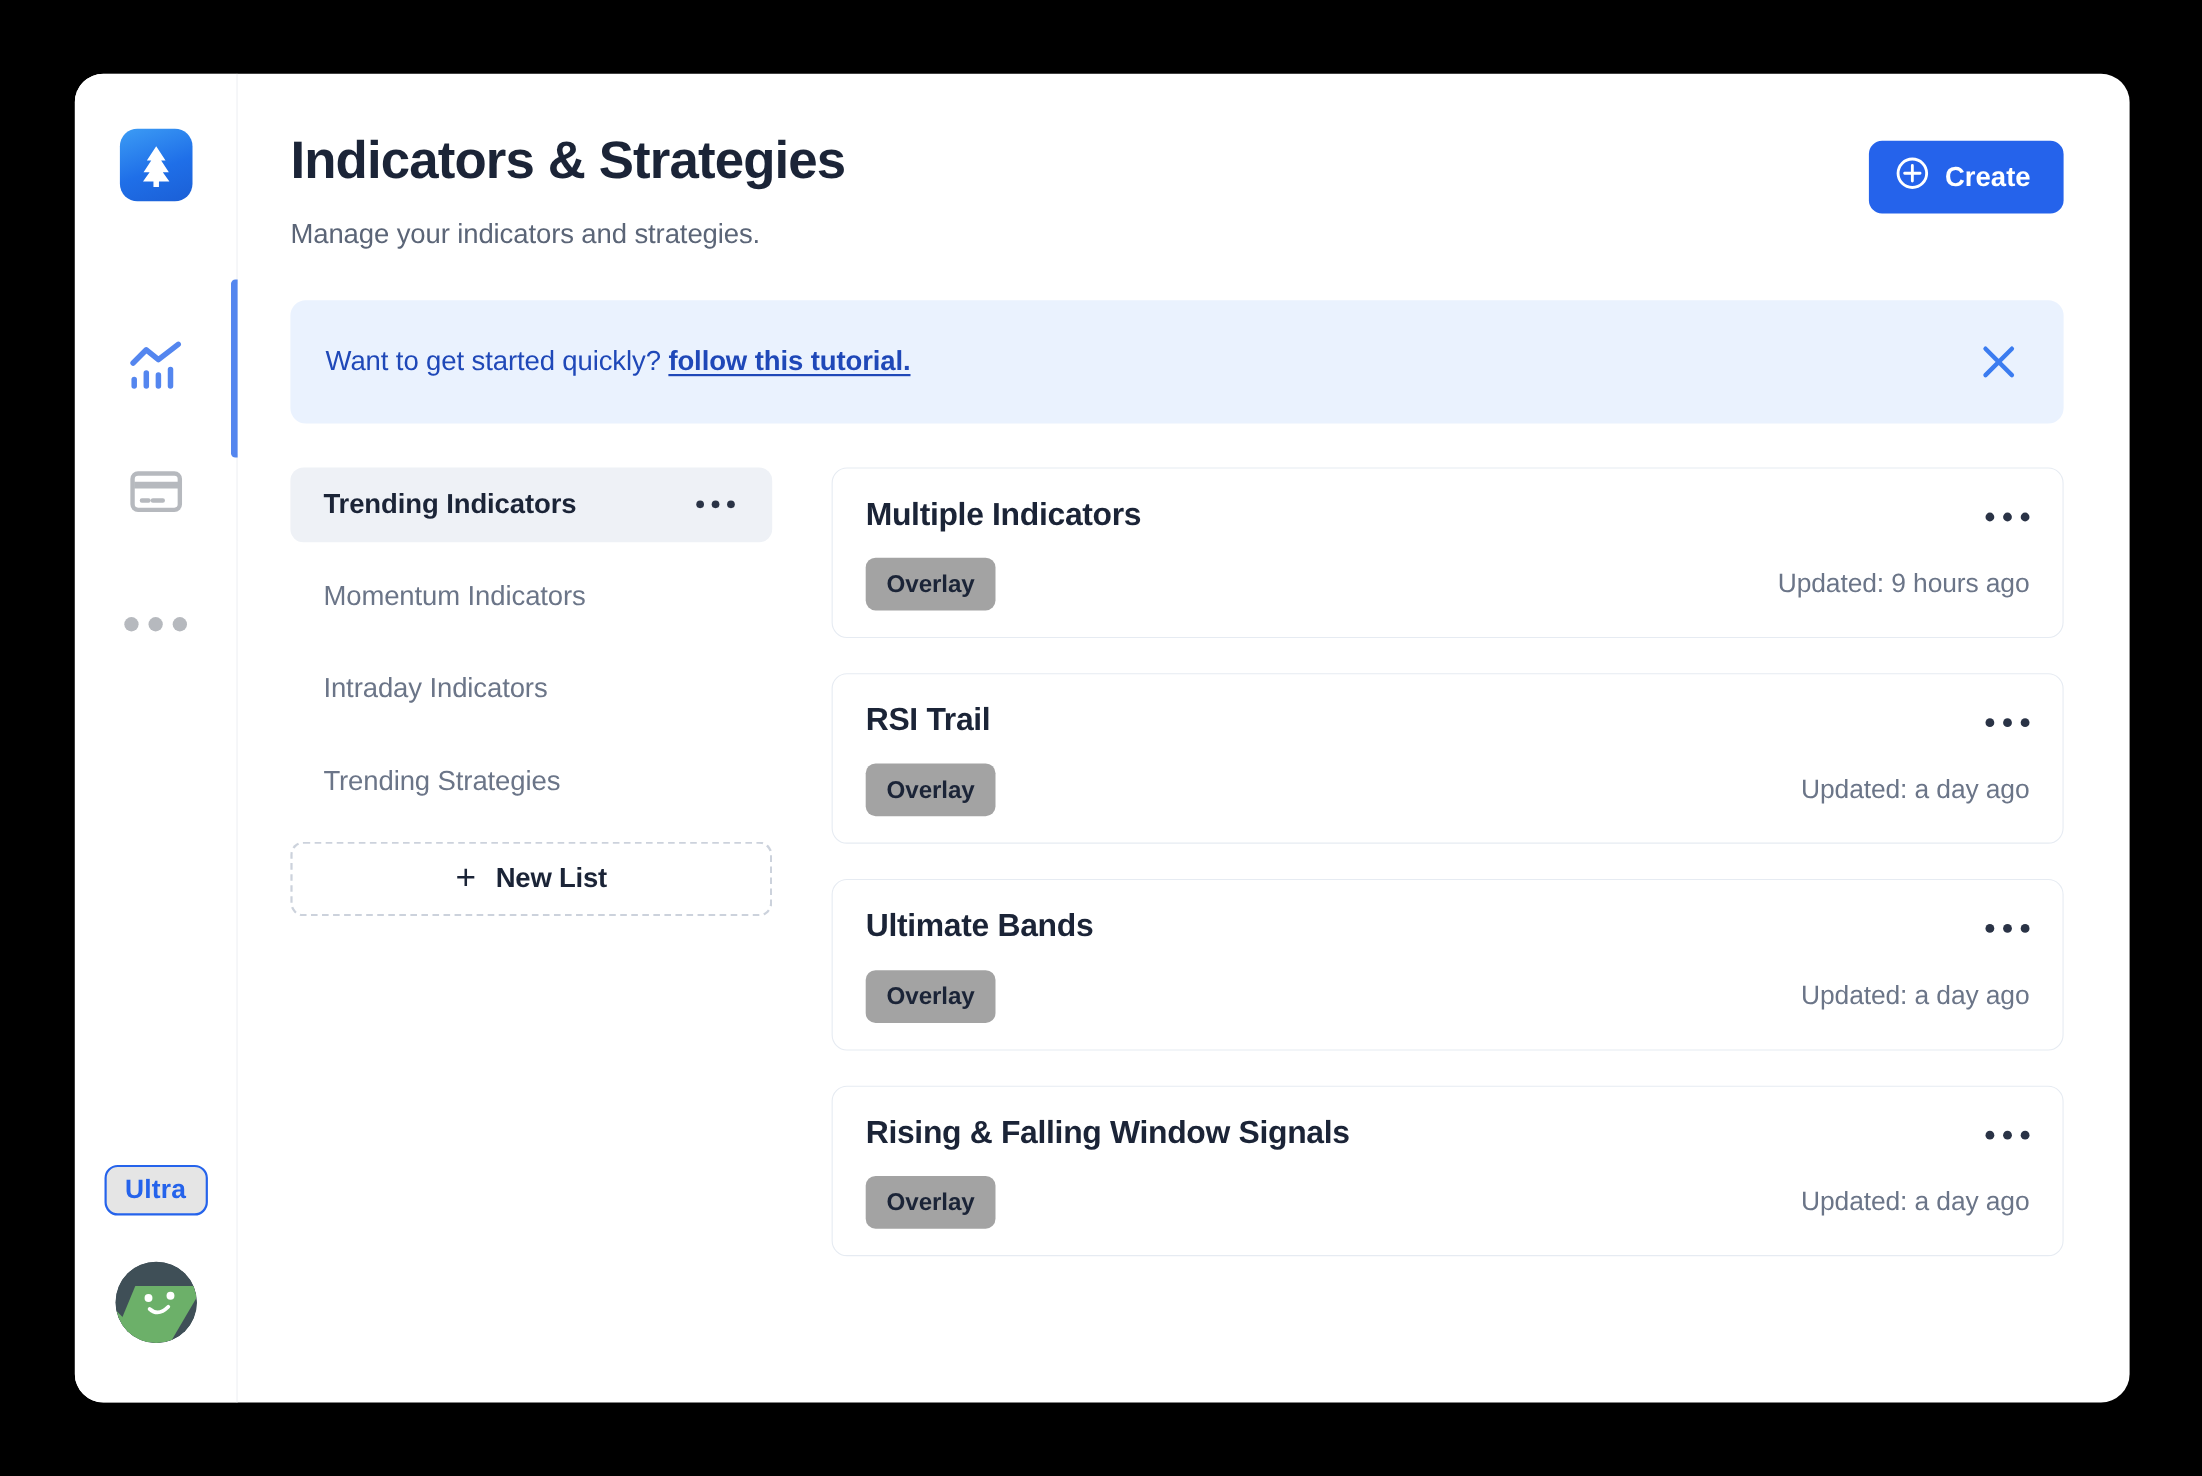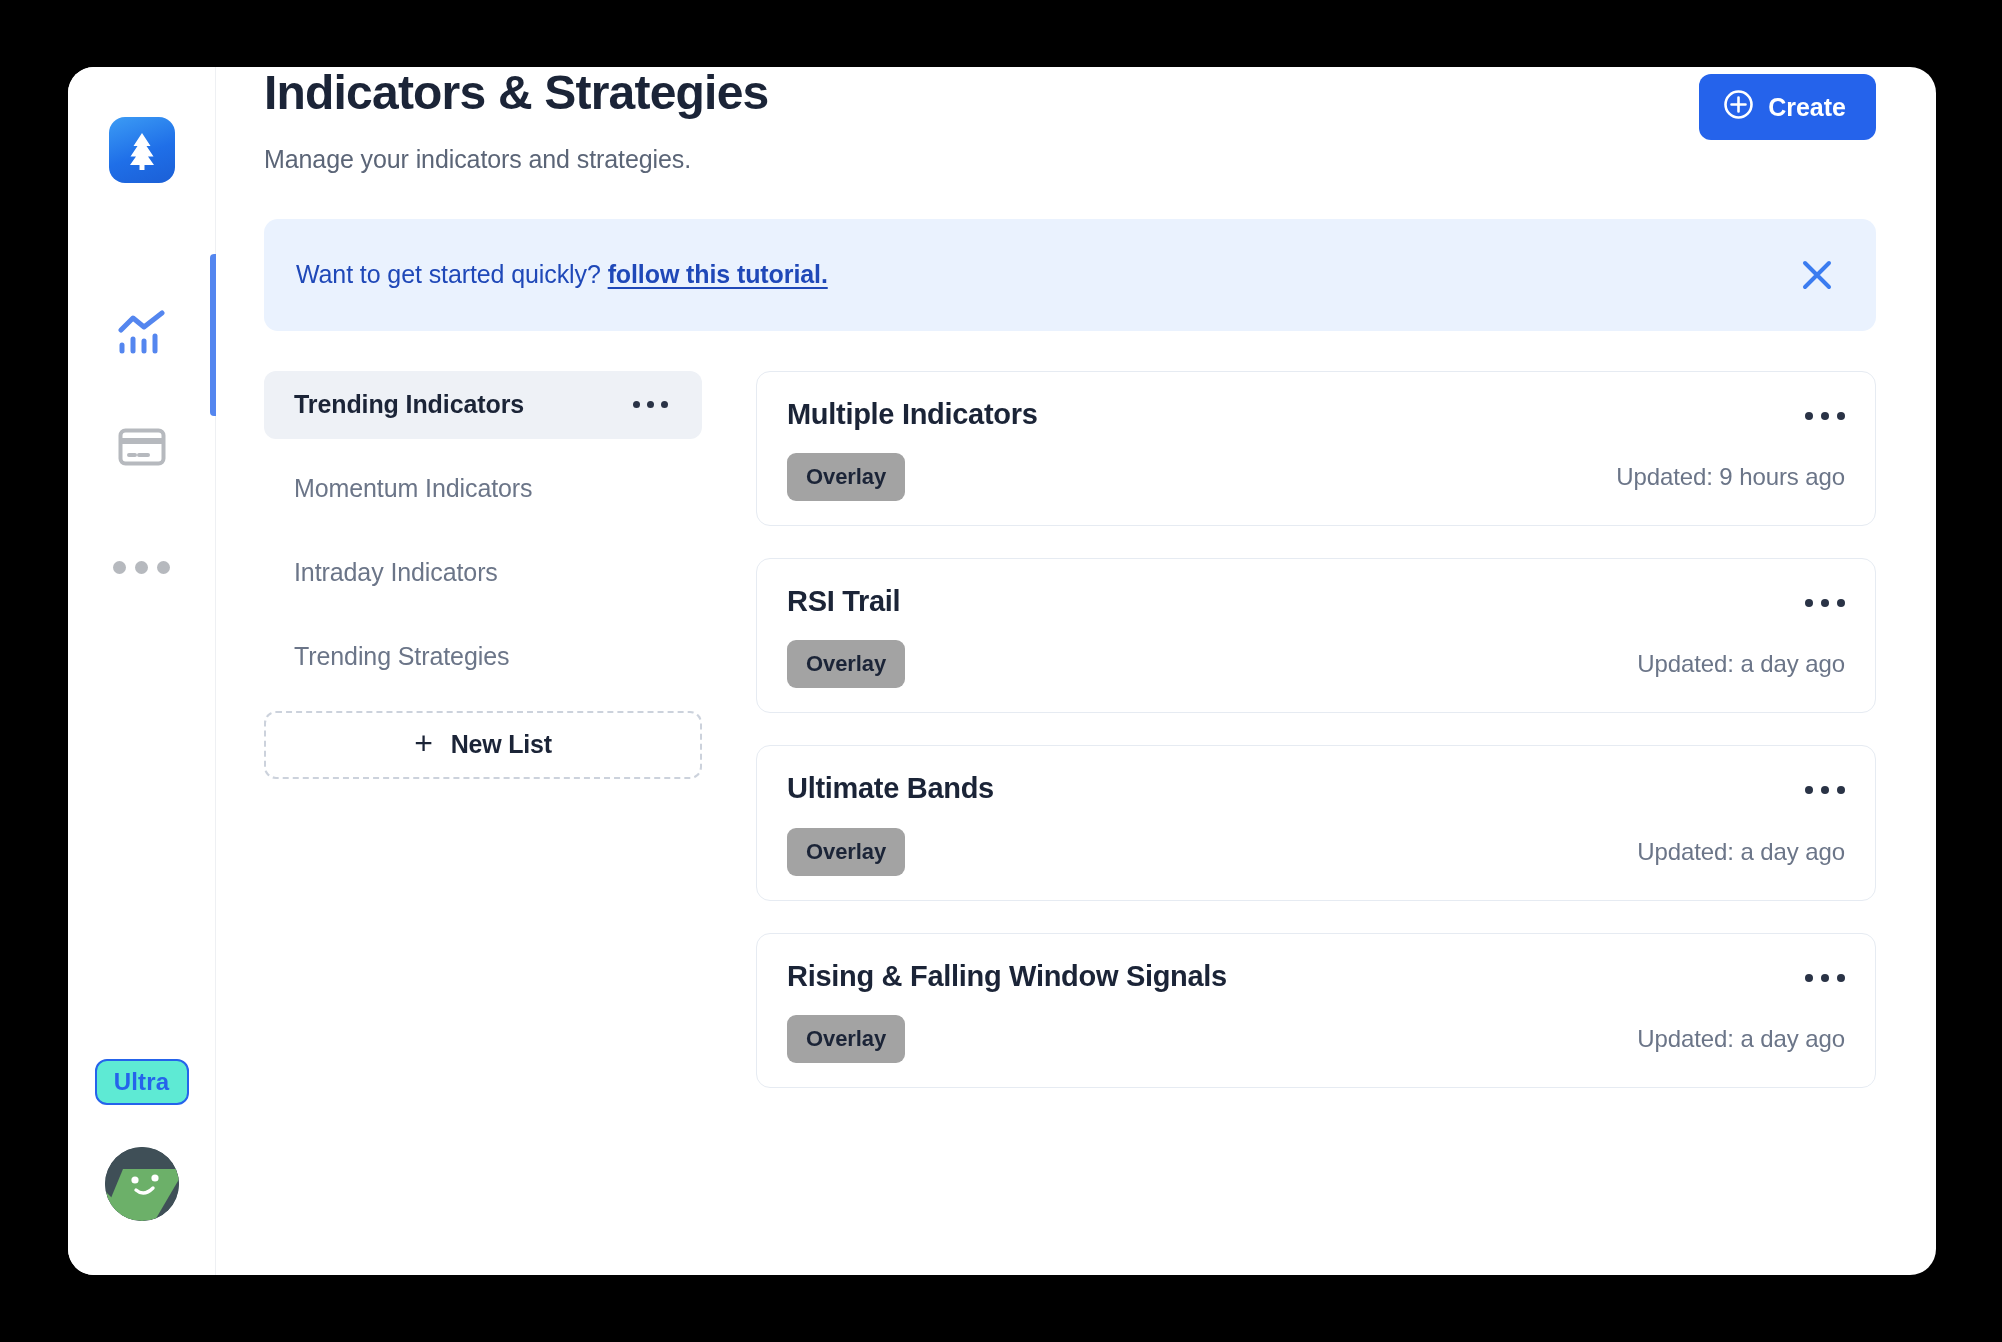--- a/index.html
+++ b/index.html
@@ -83,21 +83,21 @@
     height: 46px;
     border: 2.5px solid #2563eb;
     border-radius: 12px;
     color: #2563eb;
     font-size: 24px;
     font-weight: bold;
     display: flex;
     align-items: center;
     justify-content: center;
     letter-spacing: 0.2px;
-    background: #5eead4;
+    background: #e5e5e5;
   }
 
   #avatar {
     margin-top: 42px;
     margin-bottom: 54px;
     width: 74px;
     height: 74px;
     border-radius: 50%;
     overflow: hidden;
     position: relative;
@@ -109,20 +109,21 @@
     flex: 1 1 auto;
     position: relative;
     padding: 0 60px 0 48px;
     overflow: hidden;
   }
 
   #page-head {
     display: flex;
     align-items: flex-start;
     justify-content: space-between;
+    padding-top: 54px;
   }
 
   #page-title {
     font-size: 48px;
     font-weight: bold;
     color: #1b2437;
     letter-spacing: -0.8px;
     line-height: 1.1;
   }
   #page-subtitle {

